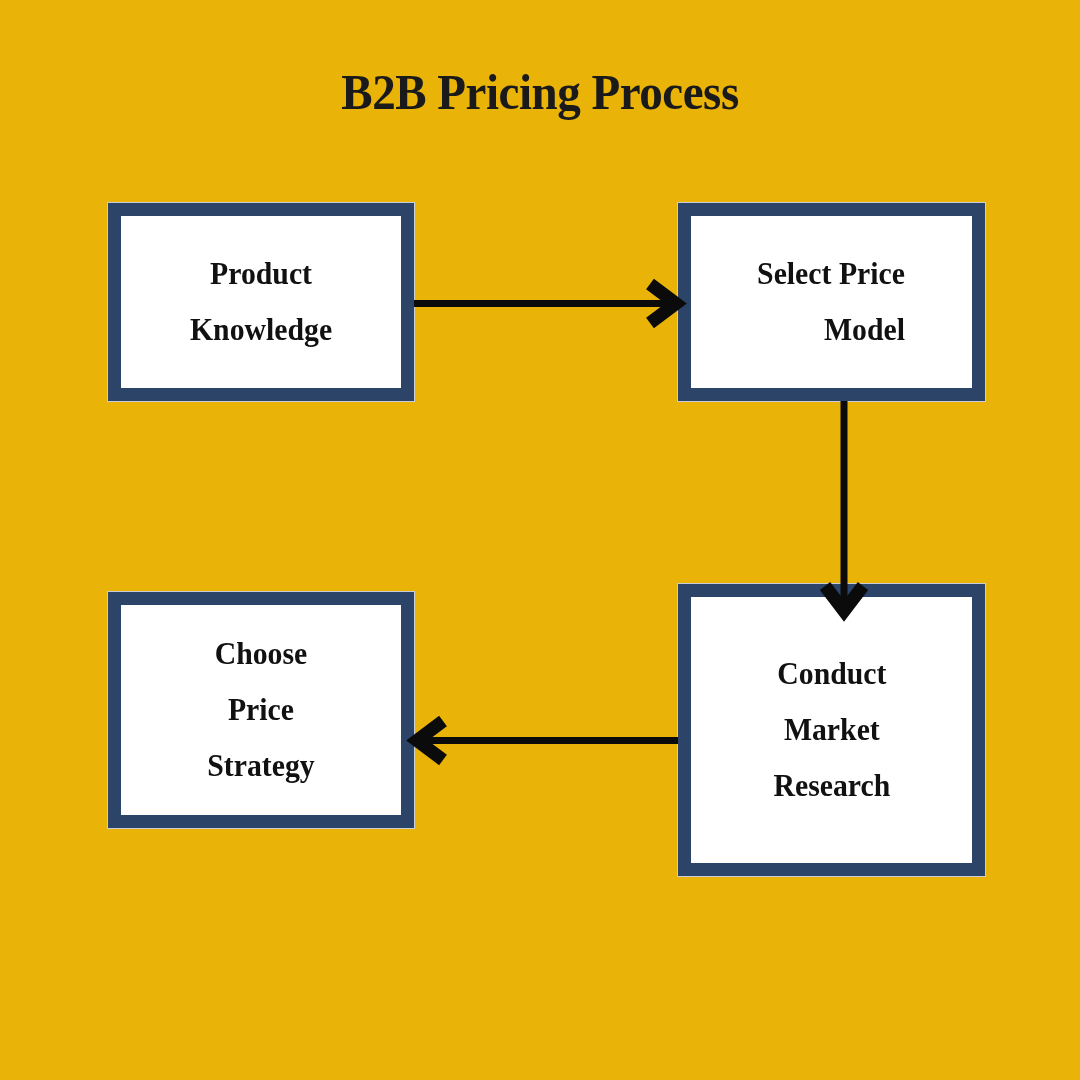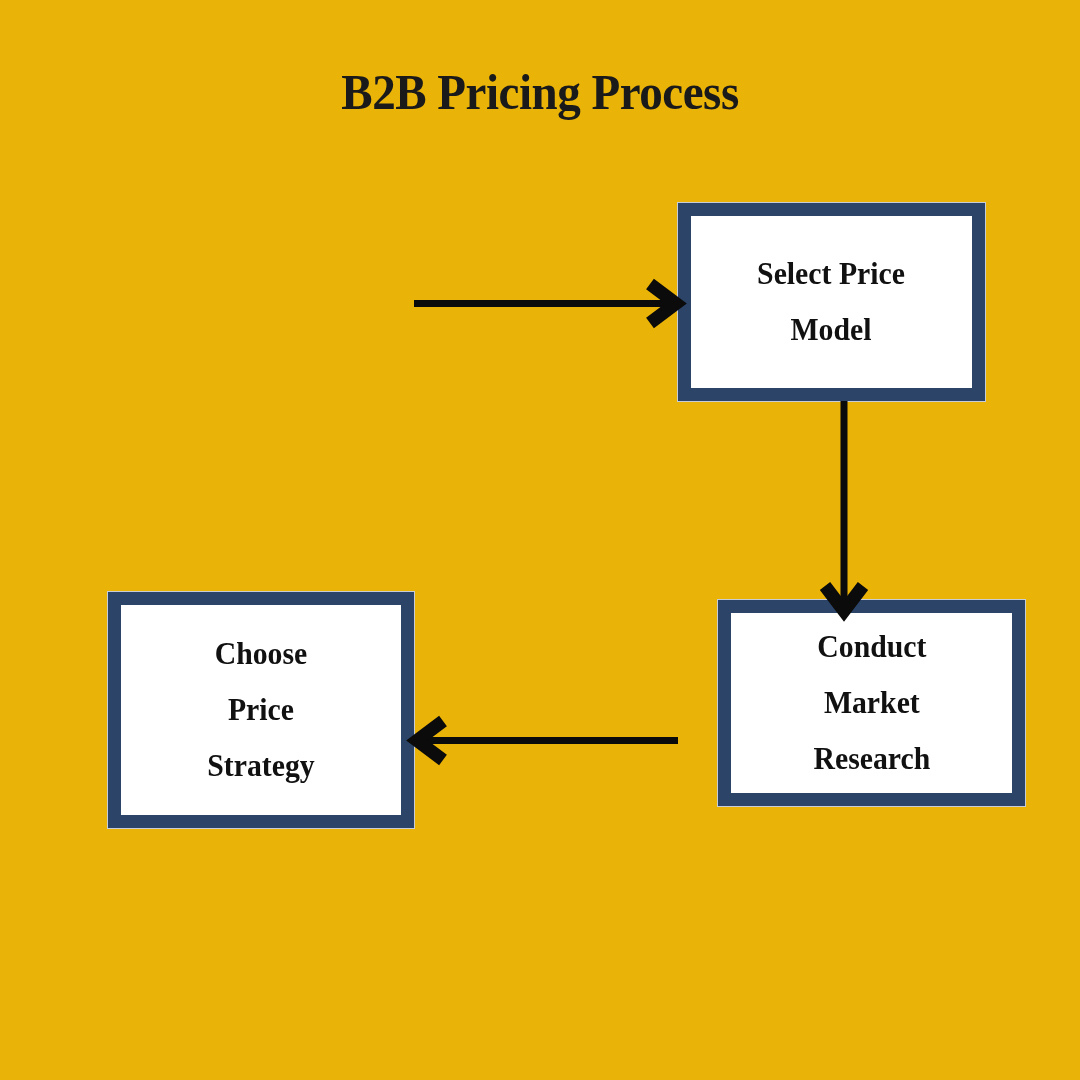--- a/index.html
+++ b/index.html
@@ -60,23 +60,23 @@
     font-size: 31px;
     line-height: 56px;
     color: #111111;
     letter-spacing: 0px;
     white-space: pre-line;
     transform: scaleX(0.96);
   }
 
   
   #node-product-knowledge   { left: 108px; top: 203px; width: 306px; height: 198px; }
-  #node-select-price-model  { left: 678px; top: 203px; width: 307px; height: 198px; }
+  #node-select-price-model  { left: 678px; top: 203px; width: 307px; height: 198px; text-align: right; }
   #node-choose-price-strategy { left: 108px; top: 592px; width: 306px; height: 236px; }
-  #node-conduct-market-research { left: 678px; top: 600px; width: 307px; height: 206px; margin-left: 40px; }
+  #node-conduct-market-research { left: 678px; top: 584px; width: 307px; height: 292px; }
 
   
   #connectors {
     position: absolute;
     left: 0;
     top: 0;
     width: 1080px;
     height: 1080px;
     pointer-events: none;
   }
@@ -94,20 +94,24 @@
     stroke-linejoin: miter;
   }
 </style>
 </head>
 <body>
 
 <div id="canvas">
 
   <div class="diagram-title">B2B Pricing Process</div>
 
+  <div class="node" id="node-product-knowledge">
+    <span class="node-label">Product
+Knowledge</span>
+  </div>
 
   <div class="node" id="node-select-price-model">
     <span class="node-label">Select Price
 Model</span>
   </div>
 
   <div class="node" id="node-choose-price-strategy">
     <span class="node-label">Choose
 Price
 Strategy</span>

